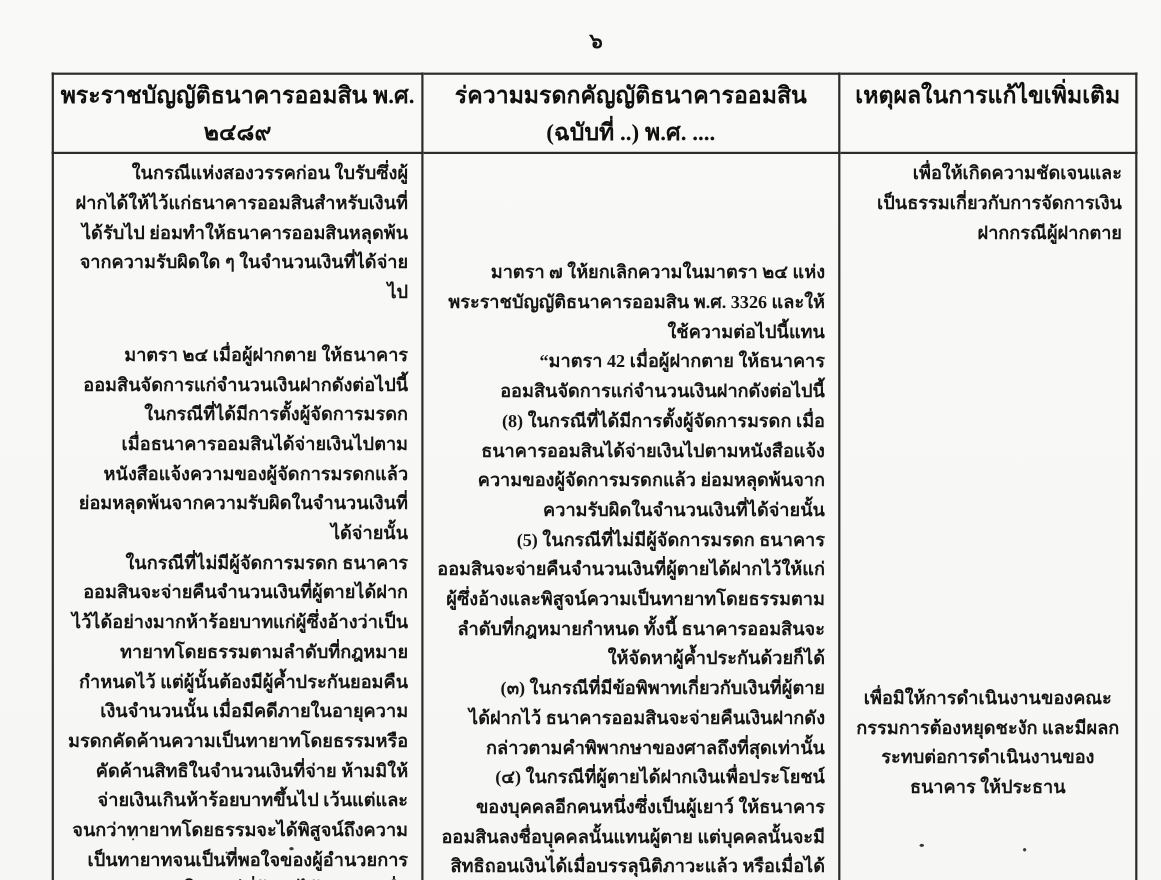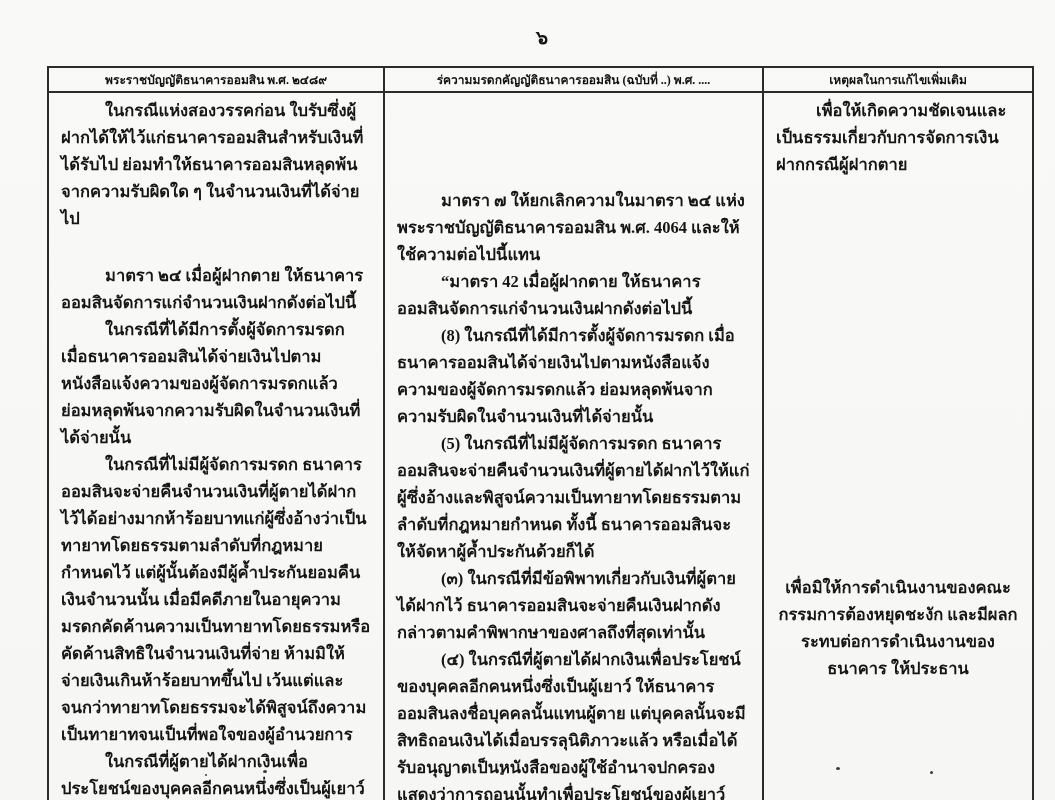--- a/index.html
+++ b/index.html
@@ -29,35 +29,35 @@
     border-collapse: collapse;
     table-layout: fixed;
     background: transparent;
   }
   .doc-table th, .doc-table td {
     border: 2px solid #2b2b2b;
     vertical-align: top;
   }
   .doc-table th {
     height: 24px;
-    font-size: 12px;
+    font-size: 21px;
     font-weight: 700;
     text-align: center;
     padding: 2px 4px;
     color: #101010;
   }
   .doc-table td {
     height: 668px;
     padding: 4px 12px 6px 12px;
     font-size: 16.5px;
     line-height: 27px;
     font-weight: 600;
     color: #151515;
   }
-  .doc-table td p { text-align: left; }
+  .doc-table td p { text-align: right; }
   p.indent { text-indent: 44px; }
   
   .col1 p.m-matra24 { margin-top: 30px; }
   .col2 p.m-first   { margin-top: 90px; }
   .col3 p.m-first   { }
   .col3 p.m-second  { margin-top: 396px; text-align: center; text-indent: 0; }
   .col3 p.indent    { text-indent: 40px; }
   
   .speck {
     position: absolute;
@@ -90,21 +90,21 @@
 
         <td class="col1">
           <p class="indent">ในกรณีแห่งสองวรรคก่อน ใบรับซึ่งผู้ฝากได้ให้ไว้แก่ธนาคารออมสินสำหรับเงินที่ได้รับไป ย่อมทำให้ธนาคารออมสินหลุดพ้นจากความรับผิดใด ๆ ในจำนวนเงินที่ได้จ่ายไป</p>
           <p class="indent m-matra24">มาตรา ๒๔ เมื่อผู้ฝากตาย ให้ธนาคารออมสินจัดการแก่จำนวนเงินฝากดังต่อไปนี้</p>
           <p class="indent">ในกรณีที่ได้มีการตั้งผู้จัดการมรดก เมื่อธนาคารออมสินได้จ่ายเงินไปตามหนังสือแจ้งความของผู้จัดการมรดกแล้ว ย่อมหลุดพ้นจากความรับผิดในจำนวนเงินที่ได้จ่ายนั้น</p>
           <p class="indent">ในกรณีที่ไม่มีผู้จัดการมรดก ธนาคารออมสินจะจ่ายคืนจำนวนเงินที่ผู้ตายได้ฝากไว้ได้อย่างมากห้าร้อยบาทแก่ผู้ซึ่งอ้างว่าเป็นทายาทโดยธรรมตามลำดับที่กฎหมายกำหนดไว้ แต่ผู้นั้นต้องมีผู้ค้ำประกันยอมคืนเงินจำนวนนั้น เมื่อมีคดีภายในอายุความมรดกคัดค้านความเป็นทายาทโดยธรรมหรือคัดค้านสิทธิในจำนวนเงินที่จ่าย ห้ามมิให้จ่ายเงินเกินห้าร้อยบาทขึ้นไป เว้นแต่และจนกว่าทายาทโดยธรรมจะได้พิสูจน์ถึงความเป็นทายาทจนเป็นที่พอใจของผู้อำนวยการ</p>
           <p class="indent">ในกรณีที่ผู้ตายได้ฝากเงินเพื่อประโยชน์ของบุคคลอีกคนหนึ่งซึ่งเป็นผู้เยาว์ ให้ธนาคารออมสินลงชื่อบุคคลนั้นแทนผู้ตาย แต่บุคคลนั้นจะมีสิทธิถอนเงินได้เมื่อบรรลุนิติภาวะแล้ว หรือมิฉะนั้น เมื่อได้รับอนุญาตเป็นหนังสือของผู้ใช้อำนาจปกครองแสดงว่าการถอนนั้นทำเพื่อประโยชน์ของผู้เยาว์นั้น</p>
         </td>
 
         <td class="col2">
-          <p class="indent m-first">มาตรา ๗ ให้ยกเลิกความในมาตรา ๒๔ แห่งพระราชบัญญัติธนาคารออมสิน พ.ศ. 4064 และให้ใช้ความต่อไปนี้แทน</p>
+          <p class="indent m-first">มาตรา ๗ ให้ยกเลิกความในมาตรา ๒๔ แห่งพระราชบัญญัติธนาคารออมสิน พ.ศ. 3326 และให้ใช้ความต่อไปนี้แทน</p>
           <p class="indent">“มาตรา 42 เมื่อผู้ฝากตาย ให้ธนาคารออมสินจัดการแก่จำนวนเงินฝากดังต่อไปนี้</p>
           <p class="indent">(8) ในกรณีที่ได้มีการตั้งผู้จัดการมรดก เมื่อธนาคารออมสินได้จ่ายเงินไปตามหนังสือแจ้งความของผู้จัดการมรดกแล้ว ย่อมหลุดพ้นจากความรับผิดในจำนวนเงินที่ได้จ่ายนั้น</p>
           <p class="indent">(5) ในกรณีที่ไม่มีผู้จัดการมรดก ธนาคารออมสินจะจ่ายคืนจำนวนเงินที่ผู้ตายได้ฝากไว้ให้แก่ผู้ซึ่งอ้างและพิสูจน์ความเป็นทายาทโดยธรรมตามลำดับที่กฎหมายกำหนด ทั้งนี้ ธนาคารออมสินจะให้จัดหาผู้ค้ำประกันด้วยก็ได้</p>
           <p class="indent">(๓) ในกรณีที่มีข้อพิพาทเกี่ยวกับเงินที่ผู้ตายได้ฝากไว้ ธนาคารออมสินจะจ่ายคืนเงินฝากดังกล่าวตามคำพิพากษาของศาลถึงที่สุดเท่านั้น</p>
           <p class="indent">(๔) ในกรณีที่ผู้ตายได้ฝากเงินเพื่อประโยชน์ของบุคคลอีกคนหนึ่งซึ่งเป็นผู้เยาว์ ให้ธนาคารออมสินลงชื่อบุคคลนั้นแทนผู้ตาย แต่บุคคลนั้นจะมีสิทธิถอนเงินได้เมื่อบรรลุนิติภาวะแล้ว หรือเมื่อได้รับอนุญาตเป็นหนังสือของผู้ใช้อำนาจปกครองแสดงว่าการถอนนั้นทำเพื่อประโยชน์ของผู้เยาว์นั้น”</p>
 
         </td>
 
         <td class="col3">
           <p class="indent m-first">เพื่อให้เกิดความชัดเจนและเป็นธรรมเกี่ยวกับการจัดการเงินฝากกรณีผู้ฝากตาย</p>

